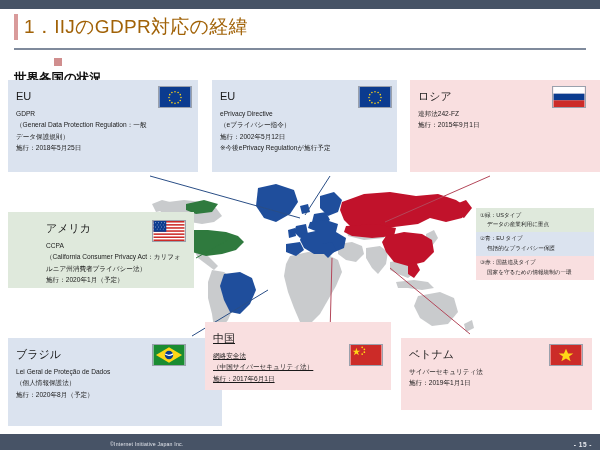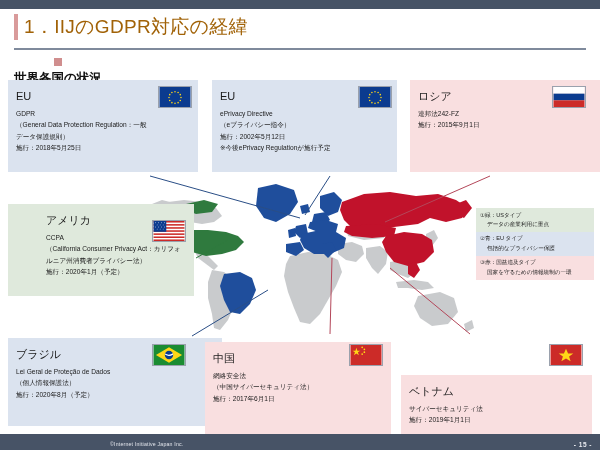--- a/index.html
+++ b/index.html
@@ -35,24 +35,24 @@
   .box.green{background:#dfe9dc;}
   .box .country{font-size:11px;margin-bottom:2px;}
   .box .row{white-space:nowrap;}
   .flag{position:absolute;width:34px;height:22px;border:0.5px solid #9aa1ad;box-sizing:border-box;overflow:hidden;}
   .flag svg{display:block;width:100%;height:100%;}
 
   
   #box-eu-gdpr     {left:8px;   top:80px;  width:190px; height:92px;}
   #box-eu-eprivacy {left:212px; top:80px;  width:185px; height:92px;}
   #box-russia      {left:410px; top:80px;  width:202px; height:92px;}
-  #box-america     {left:8px;   top:204px; width:186px; height:92px;padding-left:38px;}
+  #box-america     {left:8px;   top:212px; width:186px; height:76px;padding-left:38px;}
   #box-brazil      {left:8px;   top:338px; width:214px; height:88px;}
-  #box-china       {left:205px; top:342px; width:186px; height:96px;}
-  #box-vietnam     {left:401px; top:338px; width:191px; height:72px;margin-top:37px;}
+  #box-china       {left:205px; top:322px; width:186px; height:68px;text-decoration:underline;}
+  #box-vietnam     {left:401px; top:338px; width:191px; height:72px;}
 
   #flag-eu-gdpr    {left:158px; top:86px;}
   #flag-eu-eprivacy{left:358px; top:86px;}
   #flag-russia     {left:552px; top:86px;}
   #flag-america    {left:152px; top:220px;}
   #flag-brazil     {left:152px; top:344px;}
   #flag-china      {left:349px; top:344px;}
   #flag-vietnam    {left:549px; top:344px;}
 
   

